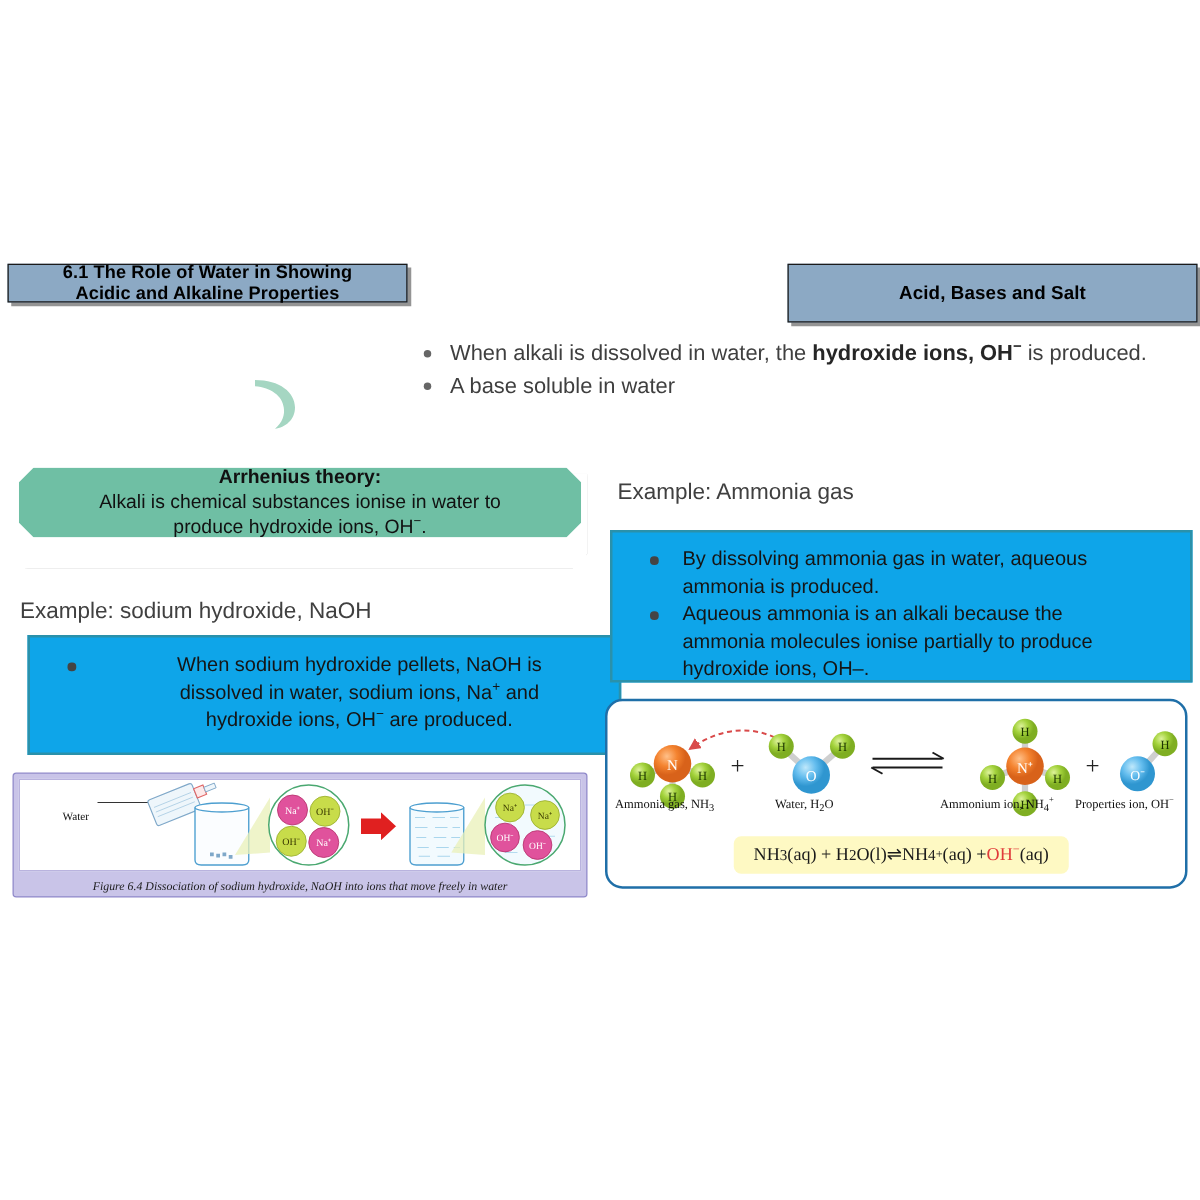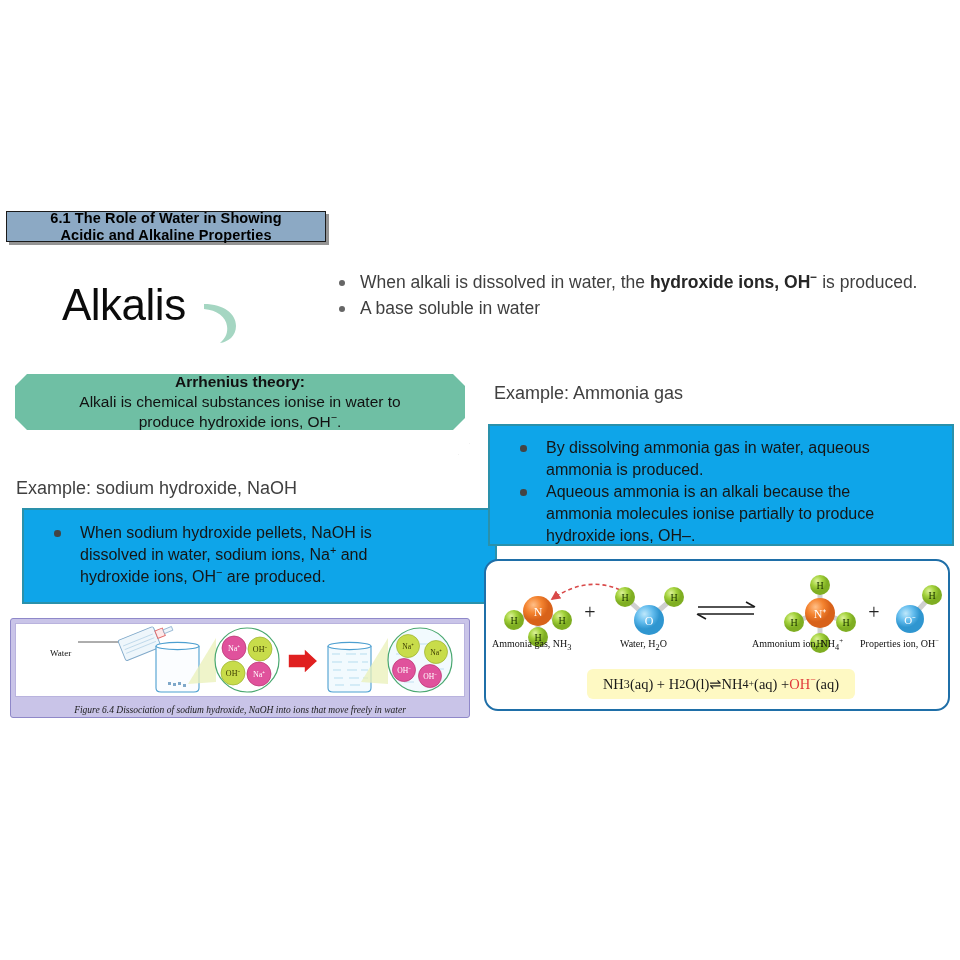--- a/index.html
+++ b/index.html
@@ -56,21 +56,21 @@
   }
   #arrhenius-title{font-weight:bold;}
 
   
   .example-label{position:absolute;font-size:18px;color:#404040;}
   #example-left-label{left:16px;top:478px;}
   #example-right-label{left:494px;top:383px;}
 
   
   .teal-box{position:absolute;border:2.5px solid #2a91ab;background:#0ea5e9;box-sizing:border-box;}
-  #naoh-box{left:22px;top:508px;width:475px;height:96px;}
+  #naoh-box{left:22px;top:508px;width:475px;height:96px;text-align:center;}
   #ammonia-box{left:488px;top:424px;width:466px;height:122px;}
   .teal-box .blist li{color:#151515;font-size:16px;line-height:22px;padding-left:56px;margin-bottom:0;}
   .teal-box .blist li:before{left:30px;top:8px;width:6.5px;height:6.5px;background:#444;}
   #naoh-box .blist{padding-top:12px;}
   #ammonia-box .blist{padding-top:11px;}
 
   
   #figure-box{
     position:absolute;left:10px;top:618px;width:460px;height:100px;
     background:#c9c4e8;border:1px solid #8f88c9;border-radius:3px;
@@ -113,22 +113,22 @@
 
 <div class="slide">
 
   <div class="banner" id="banner-left">
     <div>
       <div>6.1 The Role of Water in Showing</div>
       <div>Acidic and Alkaline Properties</div>
     </div>
   </div>
 
-
-  <div id="alkalis-title">Alkalis</div>
+  <div class="banner" id="banner-right">Acid, Bases and Salt</div>
+
   <div id="alkalis-swoosh">
     <svg width="44" height="44" viewBox="0 0 44 44">
       <path d="M6 4 C26 4, 38 14, 38 26 C38 36, 30 42, 22 43 C28 38, 30 32, 29 26 C28 17, 19 10, 6 9 Z" fill="#a5d6c2"></path>
     </svg>
   </div>
 
   <div id="top-bullets">
     <ul class="blist">
       <li>
         <span>When alkali is dissolved in water, the </span><b class="inl"><span>hydroxide ions, OH</span><sup>−</sup></b><span> is produced.</span>

